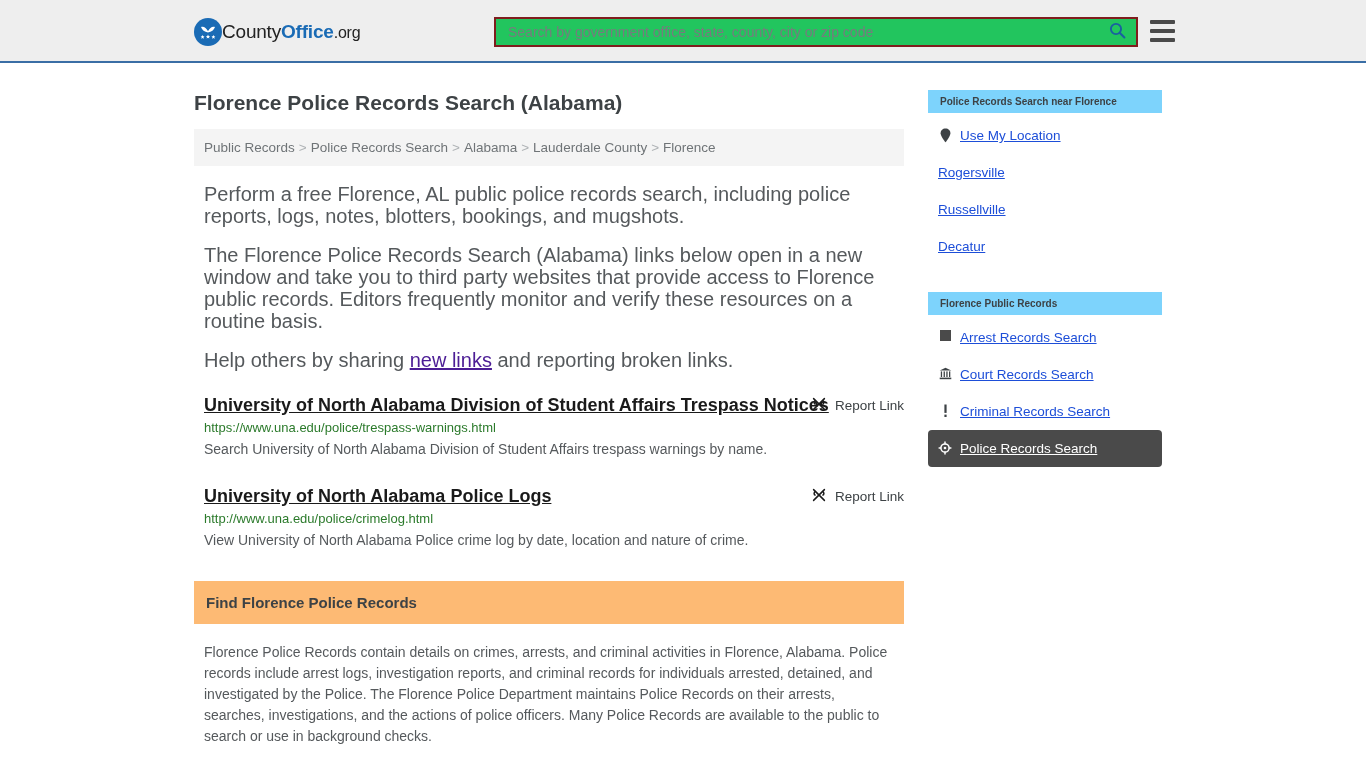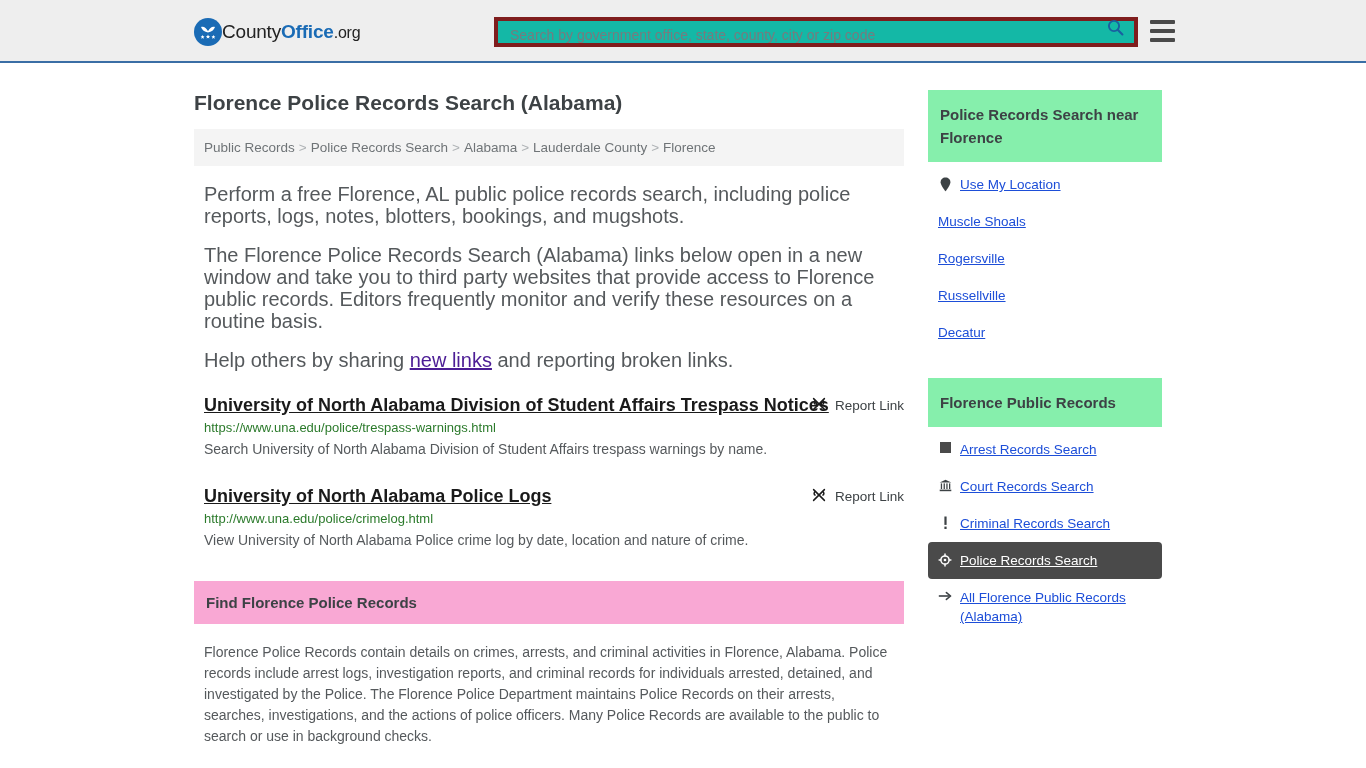--- a/index.html
+++ b/index.html
@@ -48,24 +48,24 @@
   .brand-text .b1 { color: #222222; }
   .brand-text .b2 { color: #1a6bb5; font-weight: bold; }
   .brand-text .b3 { color: #222222; font-size: 16px; }
 
   .search-wrap {
     position: absolute;
     left: 494px;
     top: 17px;
     width: 644px;
     height: 30px;
-    background: #14b8a6;
-    border: 4px solid #7f1d1d;
-    display: flex;
-    align-items: flex-end;
+    background: #22c55e;
+    border: 2px solid #7f1d1d;
+    display: flex;
+    align-items: center;
   }
   .search-input {
     flex: 1;
     border: none;
     outline: none;
     background: transparent;
     font-family: "Liberation Sans", sans-serif;
     font-size: 14px;
     color: #444;
     padding: 0 12px;
@@ -186,21 +186,21 @@
     gap: 8px;
     font-size: 13.5px;
     color: #3d4245;
     text-decoration: none;
     white-space: nowrap;
     justify-content: center;
   }
 
   
   .section-head {
-    background: #f9a8d4;
+    background: #fdba74;
     padding: 13px 12px;
     font-size: 15px;
     font-weight: bold;
     color: #3d4245;
     margin-top: 30px;
   }
   .section-body p {
     font-size: 14px;
     line-height: 21px;
     color: #55595c;
@@ -211,23 +211,23 @@
     font-size: 14px;
     font-weight: bold;
     color: #3d4245;
     margin: 22px 0 0 0;
     padding-left: 10px;
   }
 
   
   .side-block { margin-top: 27px; }
   .side-head {
-    background: #86efac;
-    padding: 13px 12px;
-    font-size: 15px;
+    background: #7dd3fc;
+    padding: 0 12px;
+    font-size: 10px;
     font-weight: bold;
     line-height: 23px;
     color: #3d4245;
   }
   .side-list { padding: 4px 0 0 0; }
   .side-item {
     display: flex;
     align-items: flex-start;
     gap: 8px;
     padding: 9px 10px;
@@ -367,23 +367,20 @@
 
           <a class="side-item" href="#">
             <span class="side-ico">
               <svg width="11" height="15" viewBox="0 0 11 15" aria-hidden="true">
                 <path d="M5.5 0.6 C2.6 0.6 0.6 2.7 0.6 5.3 C0.6 8.6 5.5 14.4 5.5 14.4 C5.5 14.4 10.4 8.6 10.4 5.3 C10.4 2.7 8.4 0.6 5.5 0.6 Z" fill="#3d4245"></path>
               </svg>
             </span>
             <span class="label">Use My Location</span>
           </a>
 
-          <a class="side-item" href="#">
-            <span class="label">Muscle Shoals</span>
-          </a>
 
           <a class="side-item" href="#">
             <span class="label">Rogersville</span>
           </a>
 
           <a class="side-item" href="#">
             <span class="label">Russellville</span>
           </a>
 
           <a class="side-item" href="#">
@@ -435,29 +432,20 @@
                 <circle cx="7" cy="7" r="1.3" fill="#ffffff"></circle>
                 <line x1="7" y1="0.6" x2="7" y2="3.2" stroke="#ffffff" stroke-width="1.5"></line>
                 <line x1="7" y1="10.8" x2="7" y2="13.4" stroke="#ffffff" stroke-width="1.5"></line>
                 <line x1="0.6" y1="7" x2="3.2" y2="7" stroke="#ffffff" stroke-width="1.5"></line>
                 <line x1="10.8" y1="7" x2="13.4" y2="7" stroke="#ffffff" stroke-width="1.5"></line>
               </svg>
             </span>
             <span class="label">Police Records Search</span>
           </a>
 
-          <a class="side-item" href="#">
-            <span class="side-ico">
-              <svg width="14" height="12" viewBox="0 0 14 12" aria-hidden="true">
-                <line x1="0.8" y1="6" x2="11.6" y2="6" stroke="#3d4245" stroke-width="1.6"></line>
-                <polyline points="8.4,2.6 12.6,6 8.4,9.4" fill="none" stroke="#3d4245" stroke-width="1.6" stroke-linecap="round" stroke-linejoin="round"></polyline>
-              </svg>
-            </span>
-            <span class="label">All Florence Public Records (Alabama)</span>
-          </a>
 
         </div>
       </div>
 
     </div>
 
   </div>
 </div>
 
 </body></html>

